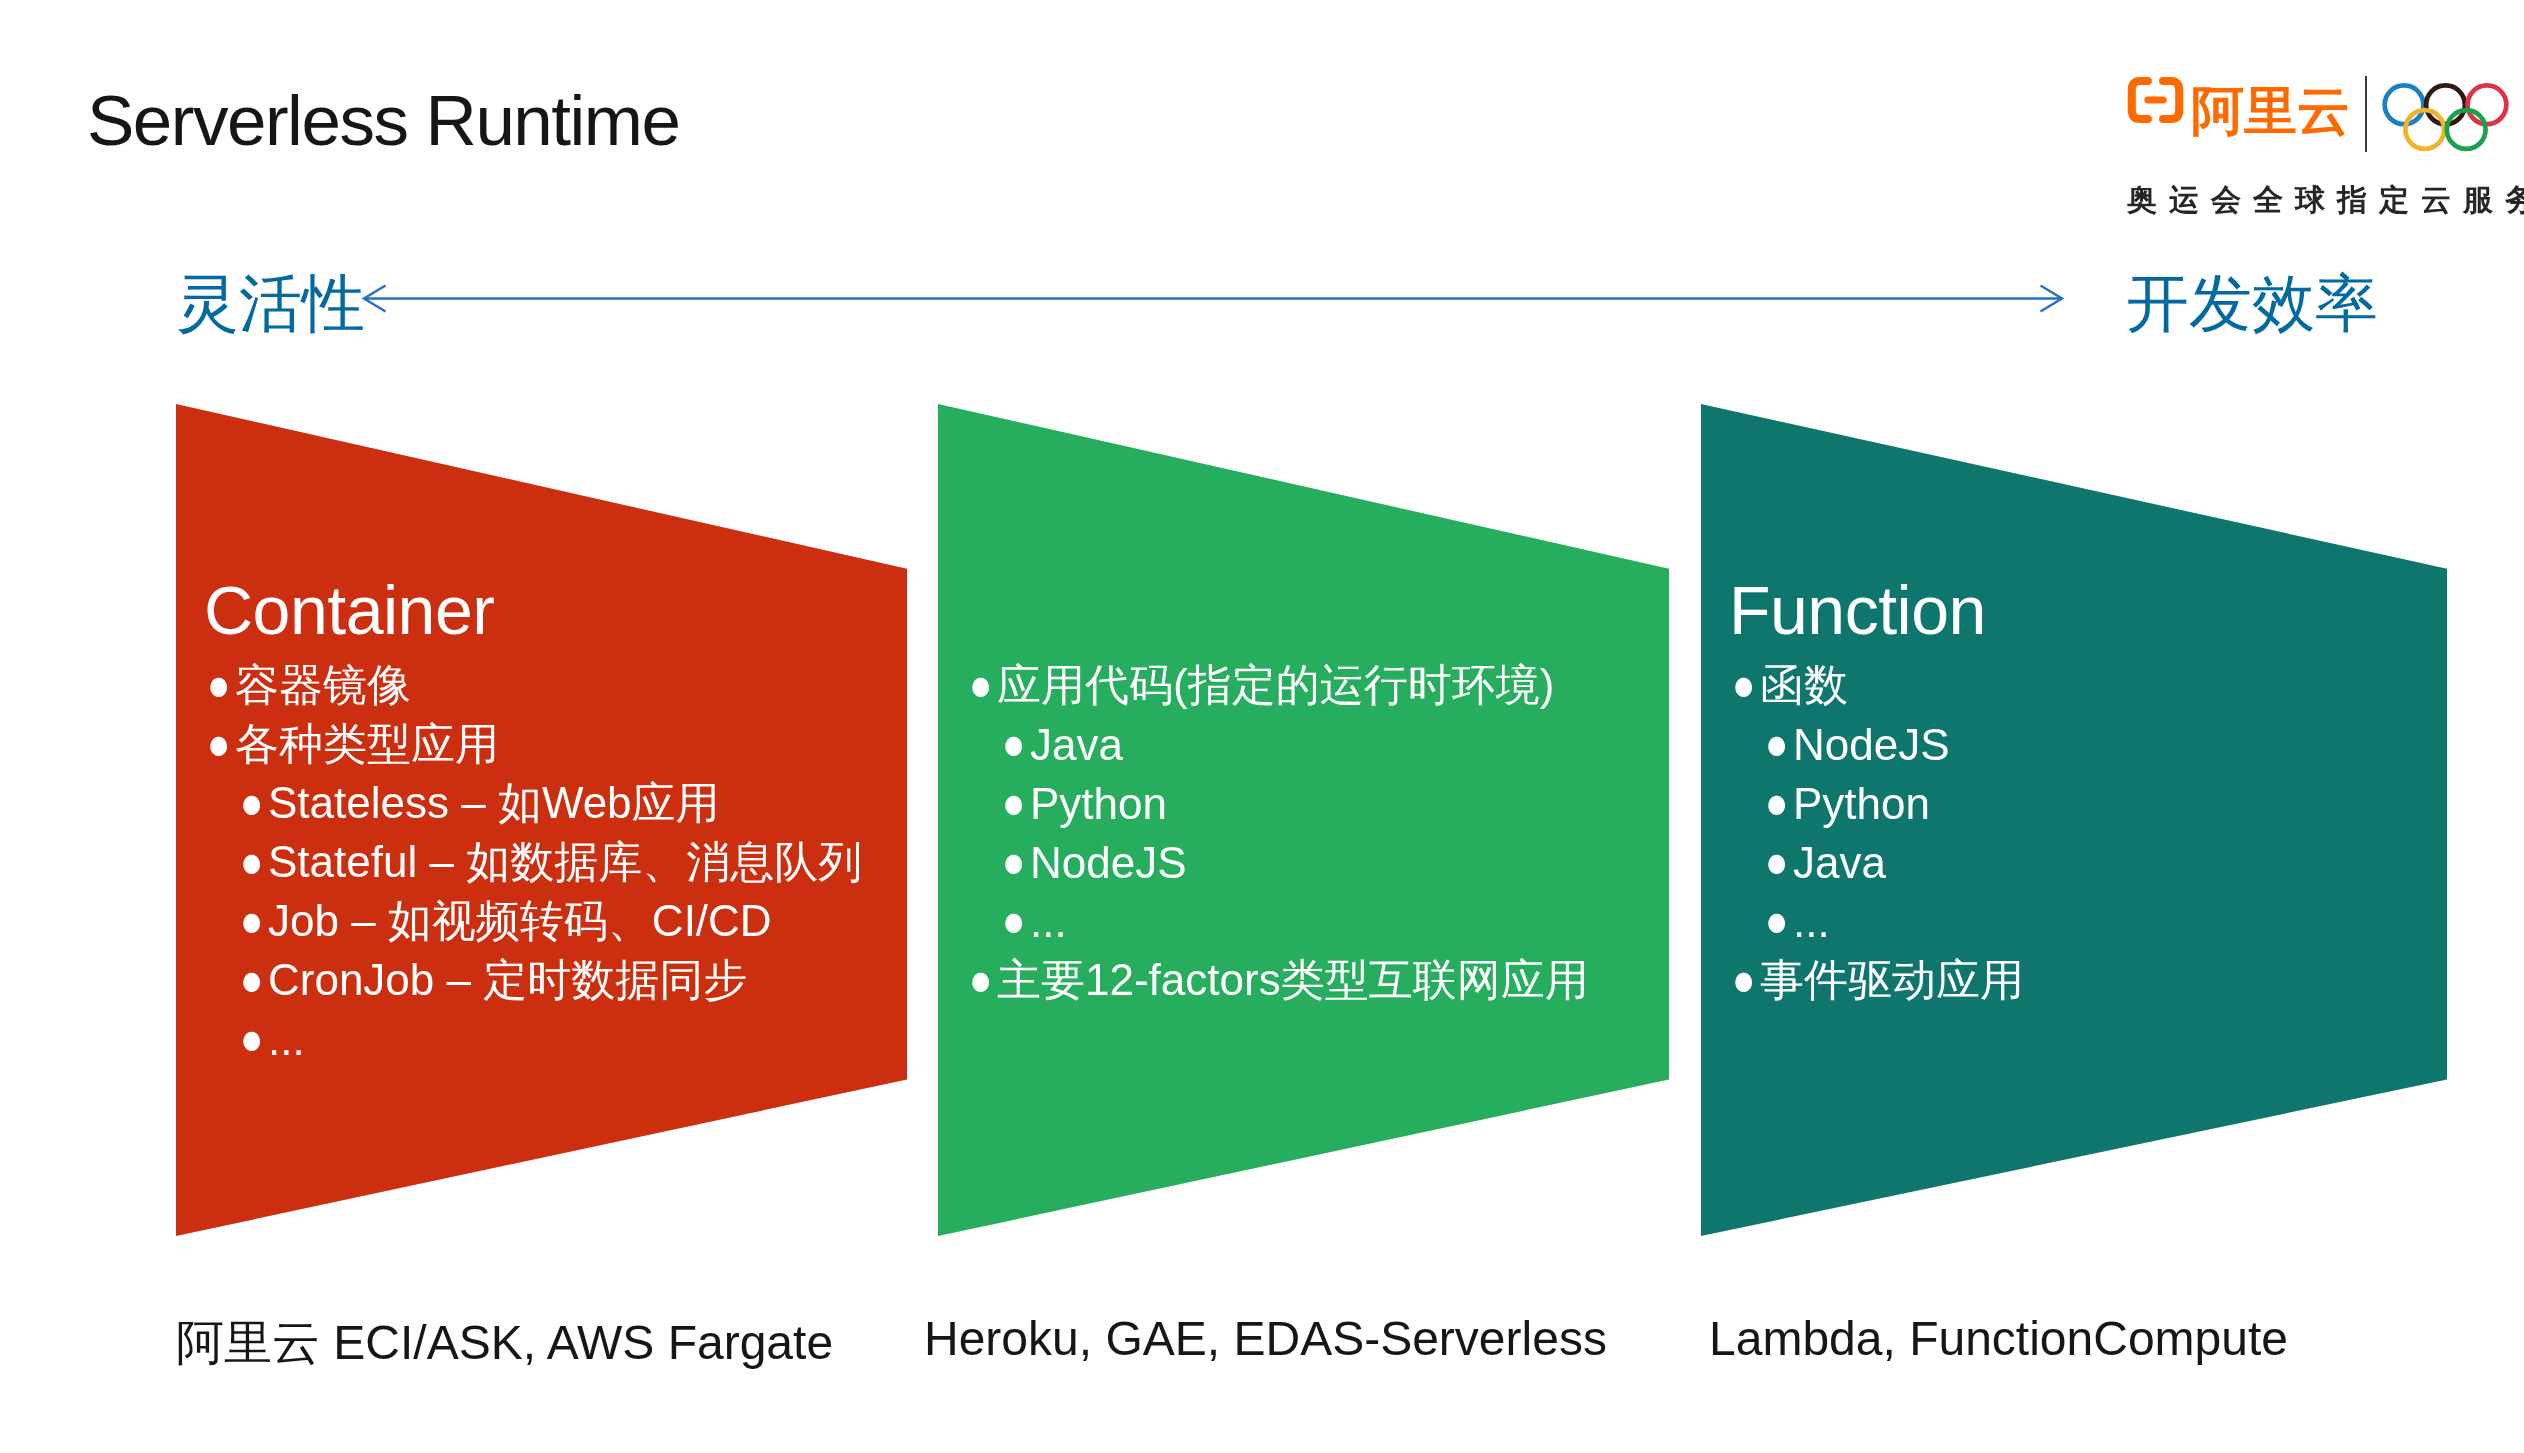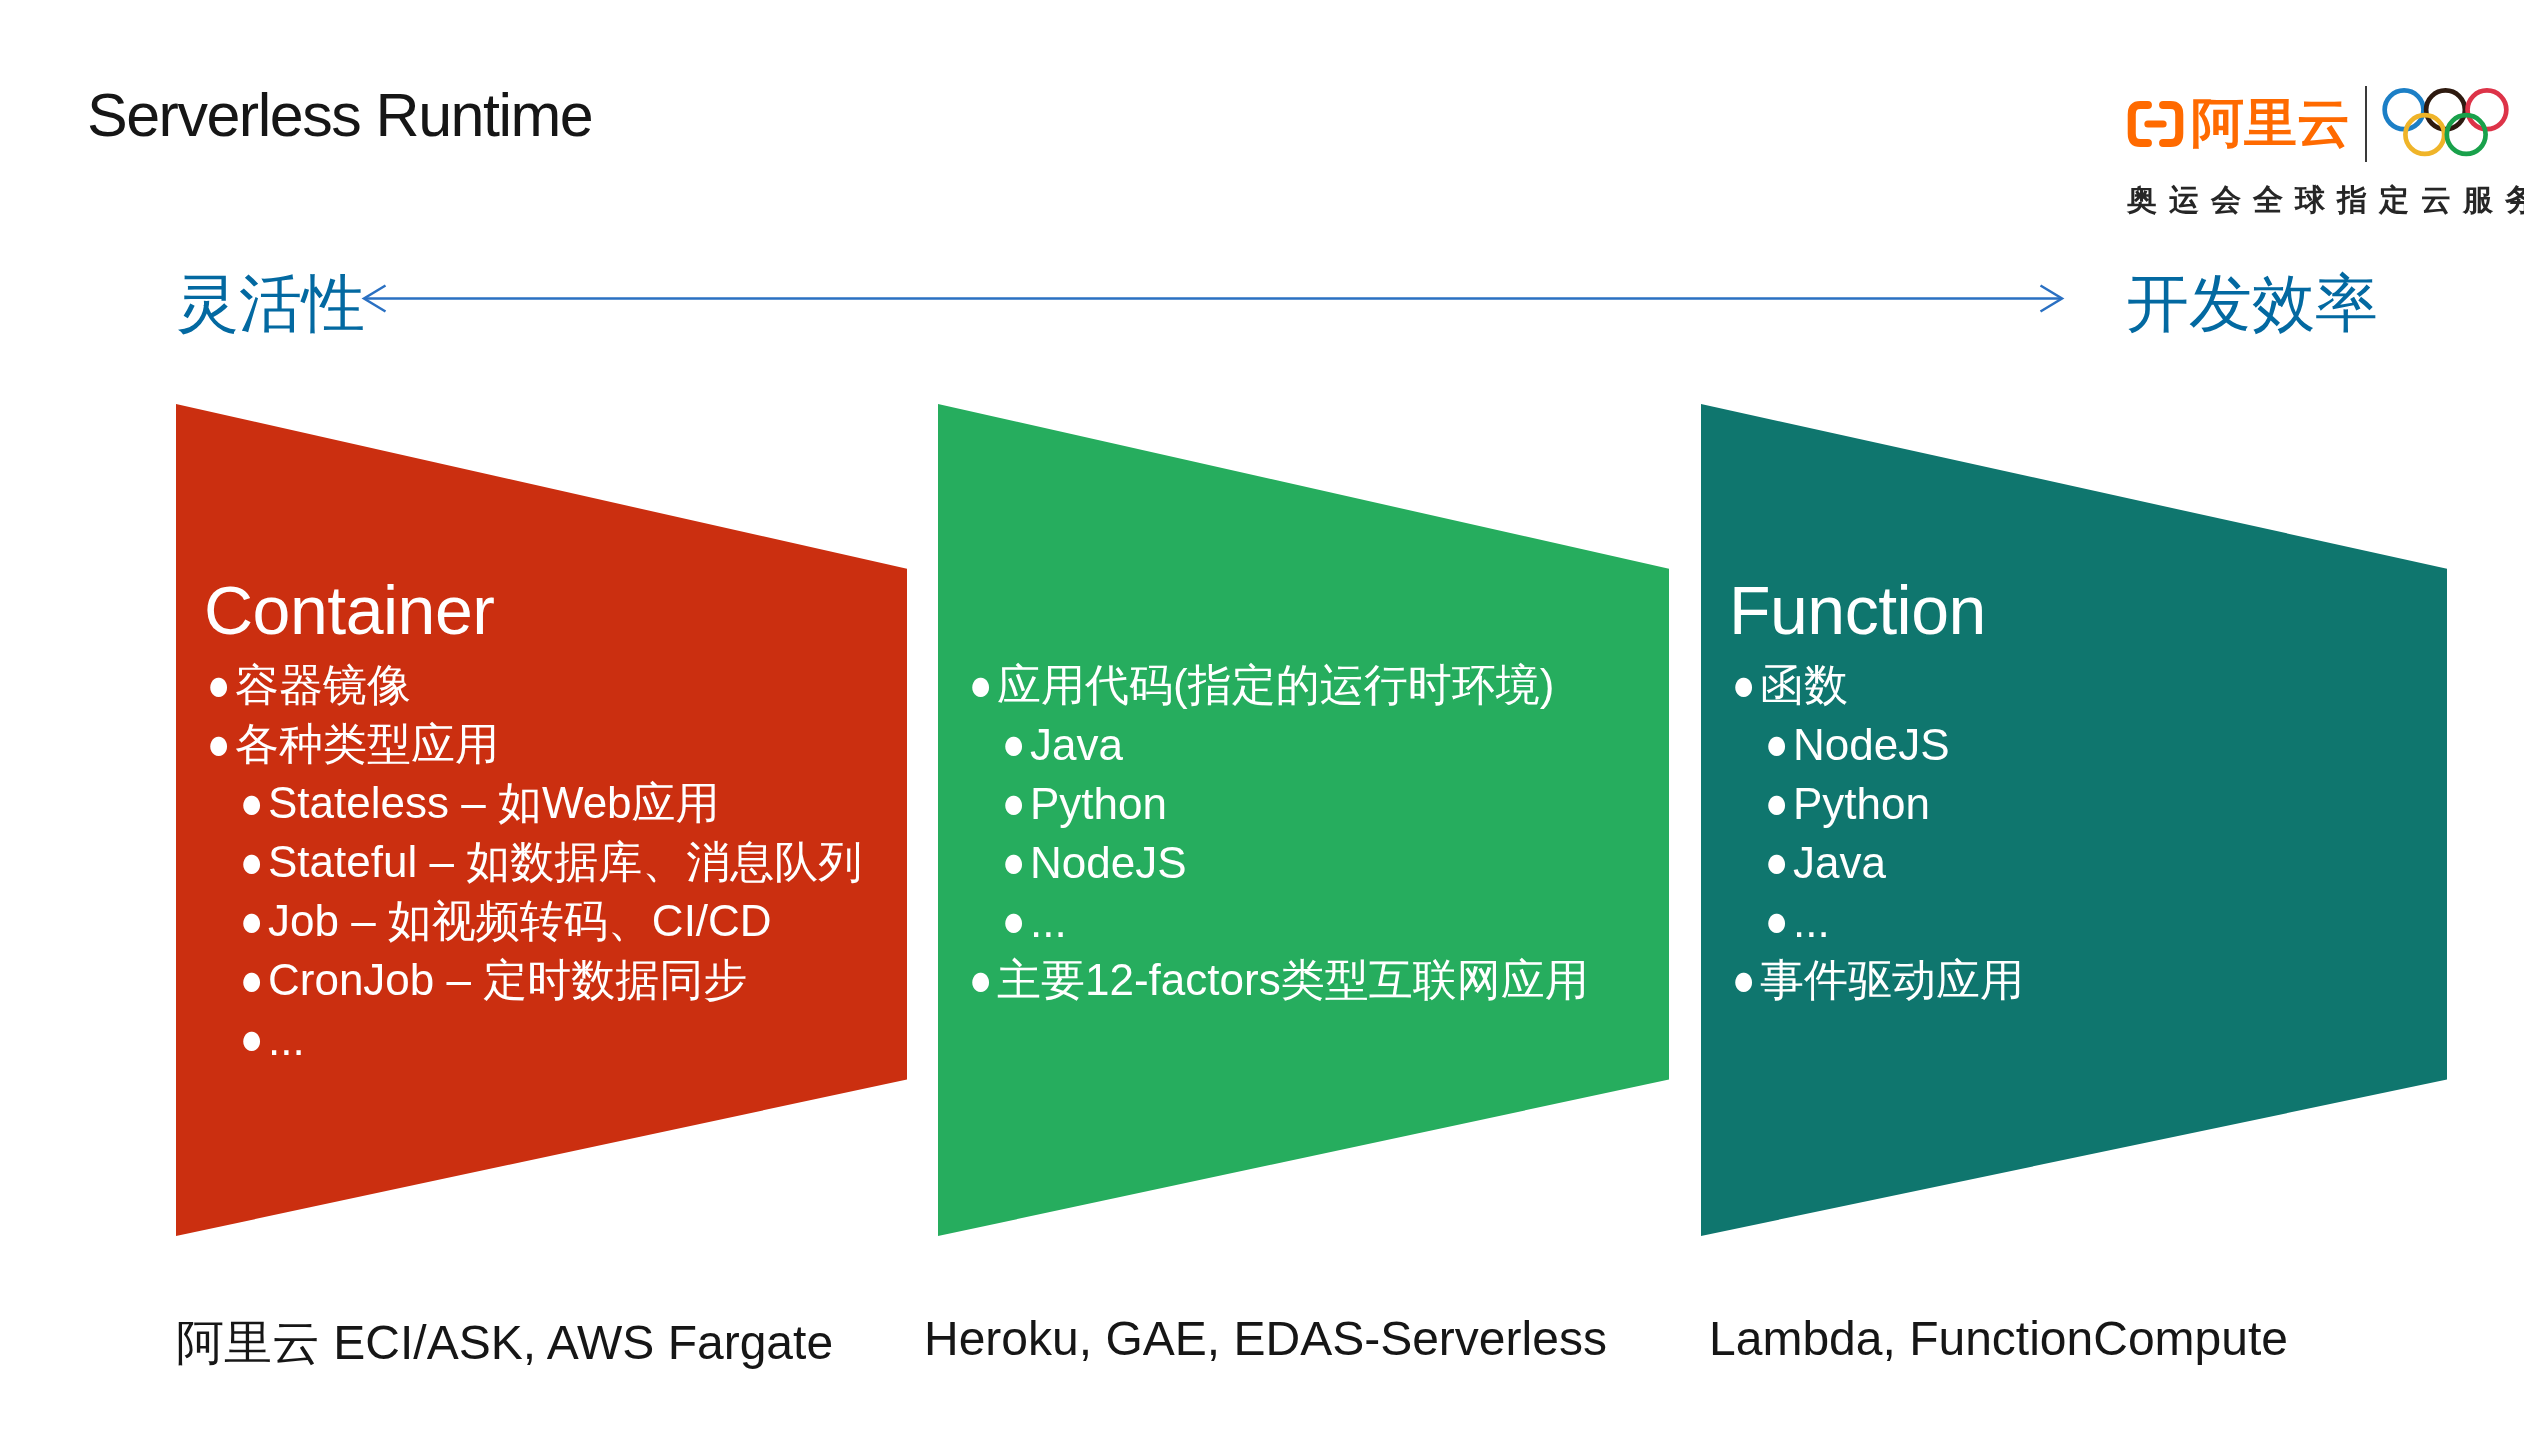--- a/index.html
+++ b/index.html
@@ -2,26 +2,26 @@
 <html style="font-size:8px"><head>
 <meta charset="utf-8">
 <style>
   html,body{margin:0;padding:0;background:#ffffff;}
   .slide{
     position:relative;width:2585px;height:1454px;background:#ffffff;overflow:hidden;
     font-family:"Liberation Sans","DejaVu Sans",sans-serif;color:#141414;
   }
   
   .title{
-    position:absolute;left:87px;top:80px;font-size:61px;font-weight:400;
+    position:absolute;left:87px;top:80px;font-size:71px;font-weight:400;
     letter-spacing:-1.5px;color:#161616;line-height:1.15;white-space:nowrap;
   }
   
   .brand{position:absolute;left:2127px;top:76px;width:384px;}
-  .brand-row{display:flex;align-items:center;height:96px;}
+  .brand-row{display:flex;align-items:flex-start;height:96px;}
   .brand-logo{width:57px;height:48px;color:#ff6a00;flex:0 0 auto;}
   .brand-name{font-size:53px;font-weight:700;margin-left:7px;white-space:nowrap;
     font-family:"Liberation Sans",sans-serif;}
   .brand-divider{width:2px;height:76px;background:#3a3a3a;margin:0 15px;flex:0 0 auto;}
   .rings{width:127px;height:87px;flex:0 0 auto;}
   .tagline{
     margin-top:8px;font-size:30px;font-weight:700;color:#262626;letter-spacing:12px;
     white-space:nowrap;font-family:"Liberation Sans",serif;
   }
   

